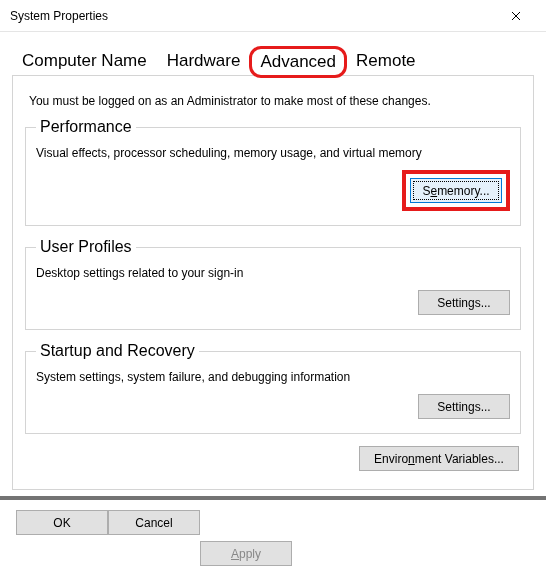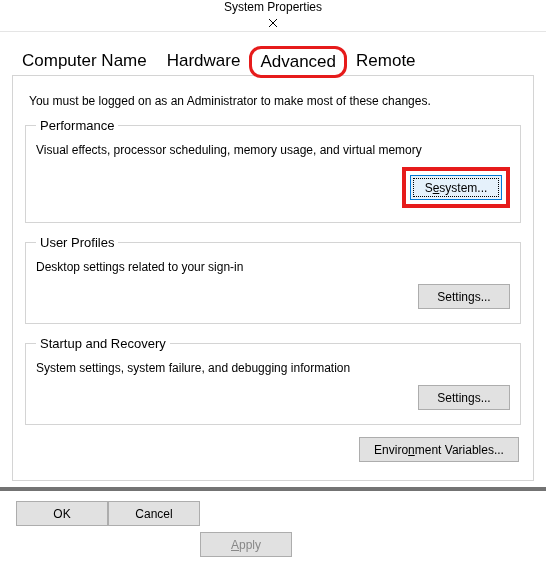--- a/index.html
+++ b/index.html
@@ -12,21 +12,20 @@
     width: 546px;
     height: 572px;
     overflow: hidden;
   }
   .titlebar {
     height: 32px;
     display: flex;
     align-items: center;
     padding: 0 10px;
     border-bottom: 1px solid #e5e5e5;
-    flex-direction: column;
   }
   .titlebar .title { flex: 1; font-size: 12px; }
   .titlebar .close {
     width: 40px; height: 28px;
     display: flex; align-items: center; justify-content: center;
     font-size: 13px;
   }
   .tabs {
     display: flex;
     margin: 14px 12px 0 12px;
@@ -53,21 +52,21 @@
     border-top: none;
     margin: 0 12px;
     padding: 10px 12px 14px 12px;
   }
   .intro { margin: 8px 4px 10px 4px; }
   fieldset.group {
     border: 1px solid #d4d4d4;
     margin: 6px 0 12px 0;
     padding: 6px 10px 14px 10px;
   }
-  fieldset.group legend { padding: 0 4px; font-size: 13px; }
+  fieldset.group legend { padding: 0 4px; font-size: 16px; }
   .desc { margin: 4px 0 10px 0; }
   .btnrow { display: flex; justify-content: flex-end; }
   .btn {
     min-width: 92px;
     height: 25px;
     background: #e1e1e1;
     border: 1px solid #adadad;
     font-family: inherit;
     font-size: 12px;
     padding: 0 10px;
@@ -110,21 +109,21 @@
 </div>
 
 <div class="panel">
   <div class="intro">You must be logged on as an Administrator to make most of these changes.</div>
 
   <fieldset class="group">
     <legend>Performance</legend>
     <div class="desc">Visual effects, processor scheduling, memory usage, and virtual memory</div>
     <div class="btnrow">
       <span class="hlbox">
-        <button class="btn focus"><span>S</span><span class="u">e</span><span>system...</span></button>
+        <button class="btn focus"><span>S</span><span class="u">e</span><span>memory...</span></button>
       </span>
     </div>
   </fieldset>
 
   <fieldset class="group">
     <legend>User Profiles</legend>
     <div class="desc">Desktop settings related to your sign-in</div>
     <div class="btnrow">
       <button class="btn">Settings...</button>
     </div>

